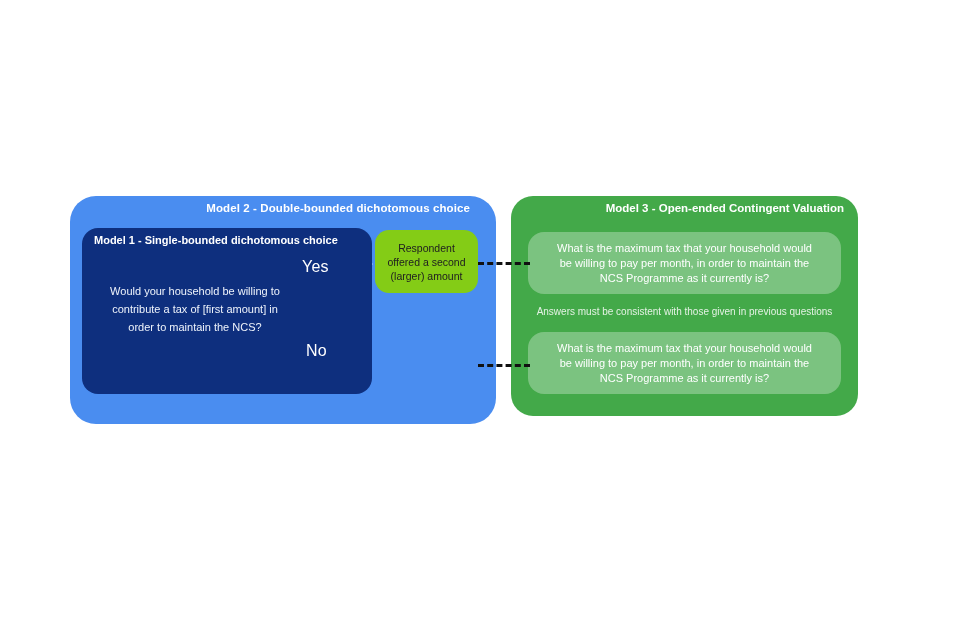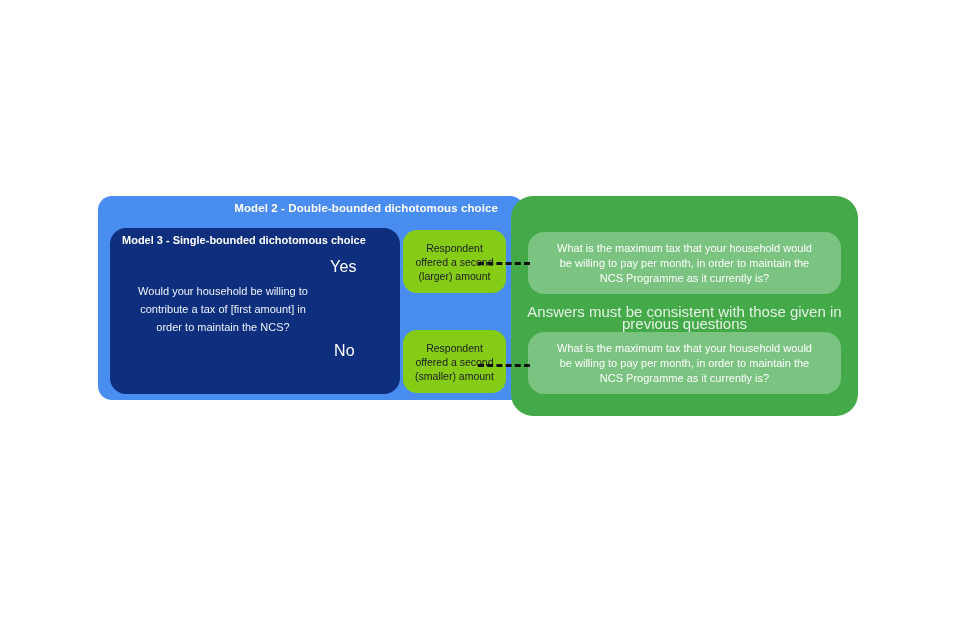--- a/index.html
+++ b/index.html
@@ -19,25 +19,24 @@
     height: 640px;
     background: #ffffff;
   }
 
   
   .panel-blue {
     position: absolute;
     left: 70px;
     top: 196px;
     width: 426px;
-    height: 204px;
+    height: 228px;
     background: #4a8df0;
-    border-radius: 14px;
-    box-sizing: border-box;
-    margin-left: 28px;
+    border-radius: 26px;
+    box-sizing: border-box;
   }
   .panel-blue-title {
     position: absolute;
     left: 0;
     top: 6px;
     width: 426px;
     padding-right: 26px;
     box-sizing: border-box;
     text-align: right;
     color: #ffffff;
@@ -162,21 +161,21 @@
   .green-inner-top    { top: 36px;  height: 62px; }
   .green-inner-bottom { top: 136px; height: 62px; }
 
   .green-note {
     position: absolute;
     left: 0;
     top: 110px;
     width: 347px;
     text-align: center;
     color: #e4f2e4;
-    font-size: 15px;
+    font-size: 10px;
     line-height: 12px;
   }
 
   
   .connector {
     position: absolute;
     left: 478px;
     width: 52px;
     height: 0;
     border-top: 3px dashed #111111;
@@ -192,33 +191,33 @@
   <div class="panel-blue">
 
     <div class="panel-blue-title">Model 2 - Double-bounded dichotomous choice</div>
 
     <svg class="fork-svg" viewBox="0 0 426 220" xmlns="http://www.w3.org/2000/svg">
       <polyline points="213,109 302,67" fill="none" stroke="#ffffff" stroke-width="3" stroke-dasharray="9 7" stroke-linecap="butt"></polyline>
       <polyline points="213,109 302,167" fill="none" stroke="#ffffff" stroke-width="3" stroke-dasharray="9 7" stroke-linecap="butt"></polyline>
     </svg>
 
     <div class="panel-navy">
-      <div class="panel-navy-title">Model 3 - Single-bounded dichotomous choice</div>
+      <div class="panel-navy-title">Model 1 - Single-bounded dichotomous choice</div>
       <div class="navy-question">Would your household be willing to contribute a tax of [first amount] in order to maintain the NCS?</div>
     </div>
 
     <div class="branch-label branch-yes">Yes</div>
     <div class="branch-label branch-no">No</div>
 
     <div class="grey-box grey-box-top">Respondent offered a second (larger) amount</div>
-    <div class="grey-box grey-box-bottom">Respondent offered a second (smaller) amount</div>
   </div>
 
   <div class="panel-green">
 
+    <div class="panel-green-title">Model 3 - Open-ended Contingent Valuation</div>
 
     <div class="green-inner-box green-inner-top">What is the maximum tax that your household would be willing to pay per month, in order to maintain the NCS Programme as it currently is?</div>
 
     <div class="green-note">Answers must be consistent with those given in previous questions</div>
 
     <div class="green-inner-box green-inner-bottom">What is the maximum tax that your household would be willing to pay per month, in order to maintain the NCS Programme as it currently is?</div>
   </div>
 
   <div class="connector connector-top"></div>
   <div class="connector connector-bottom"></div>

